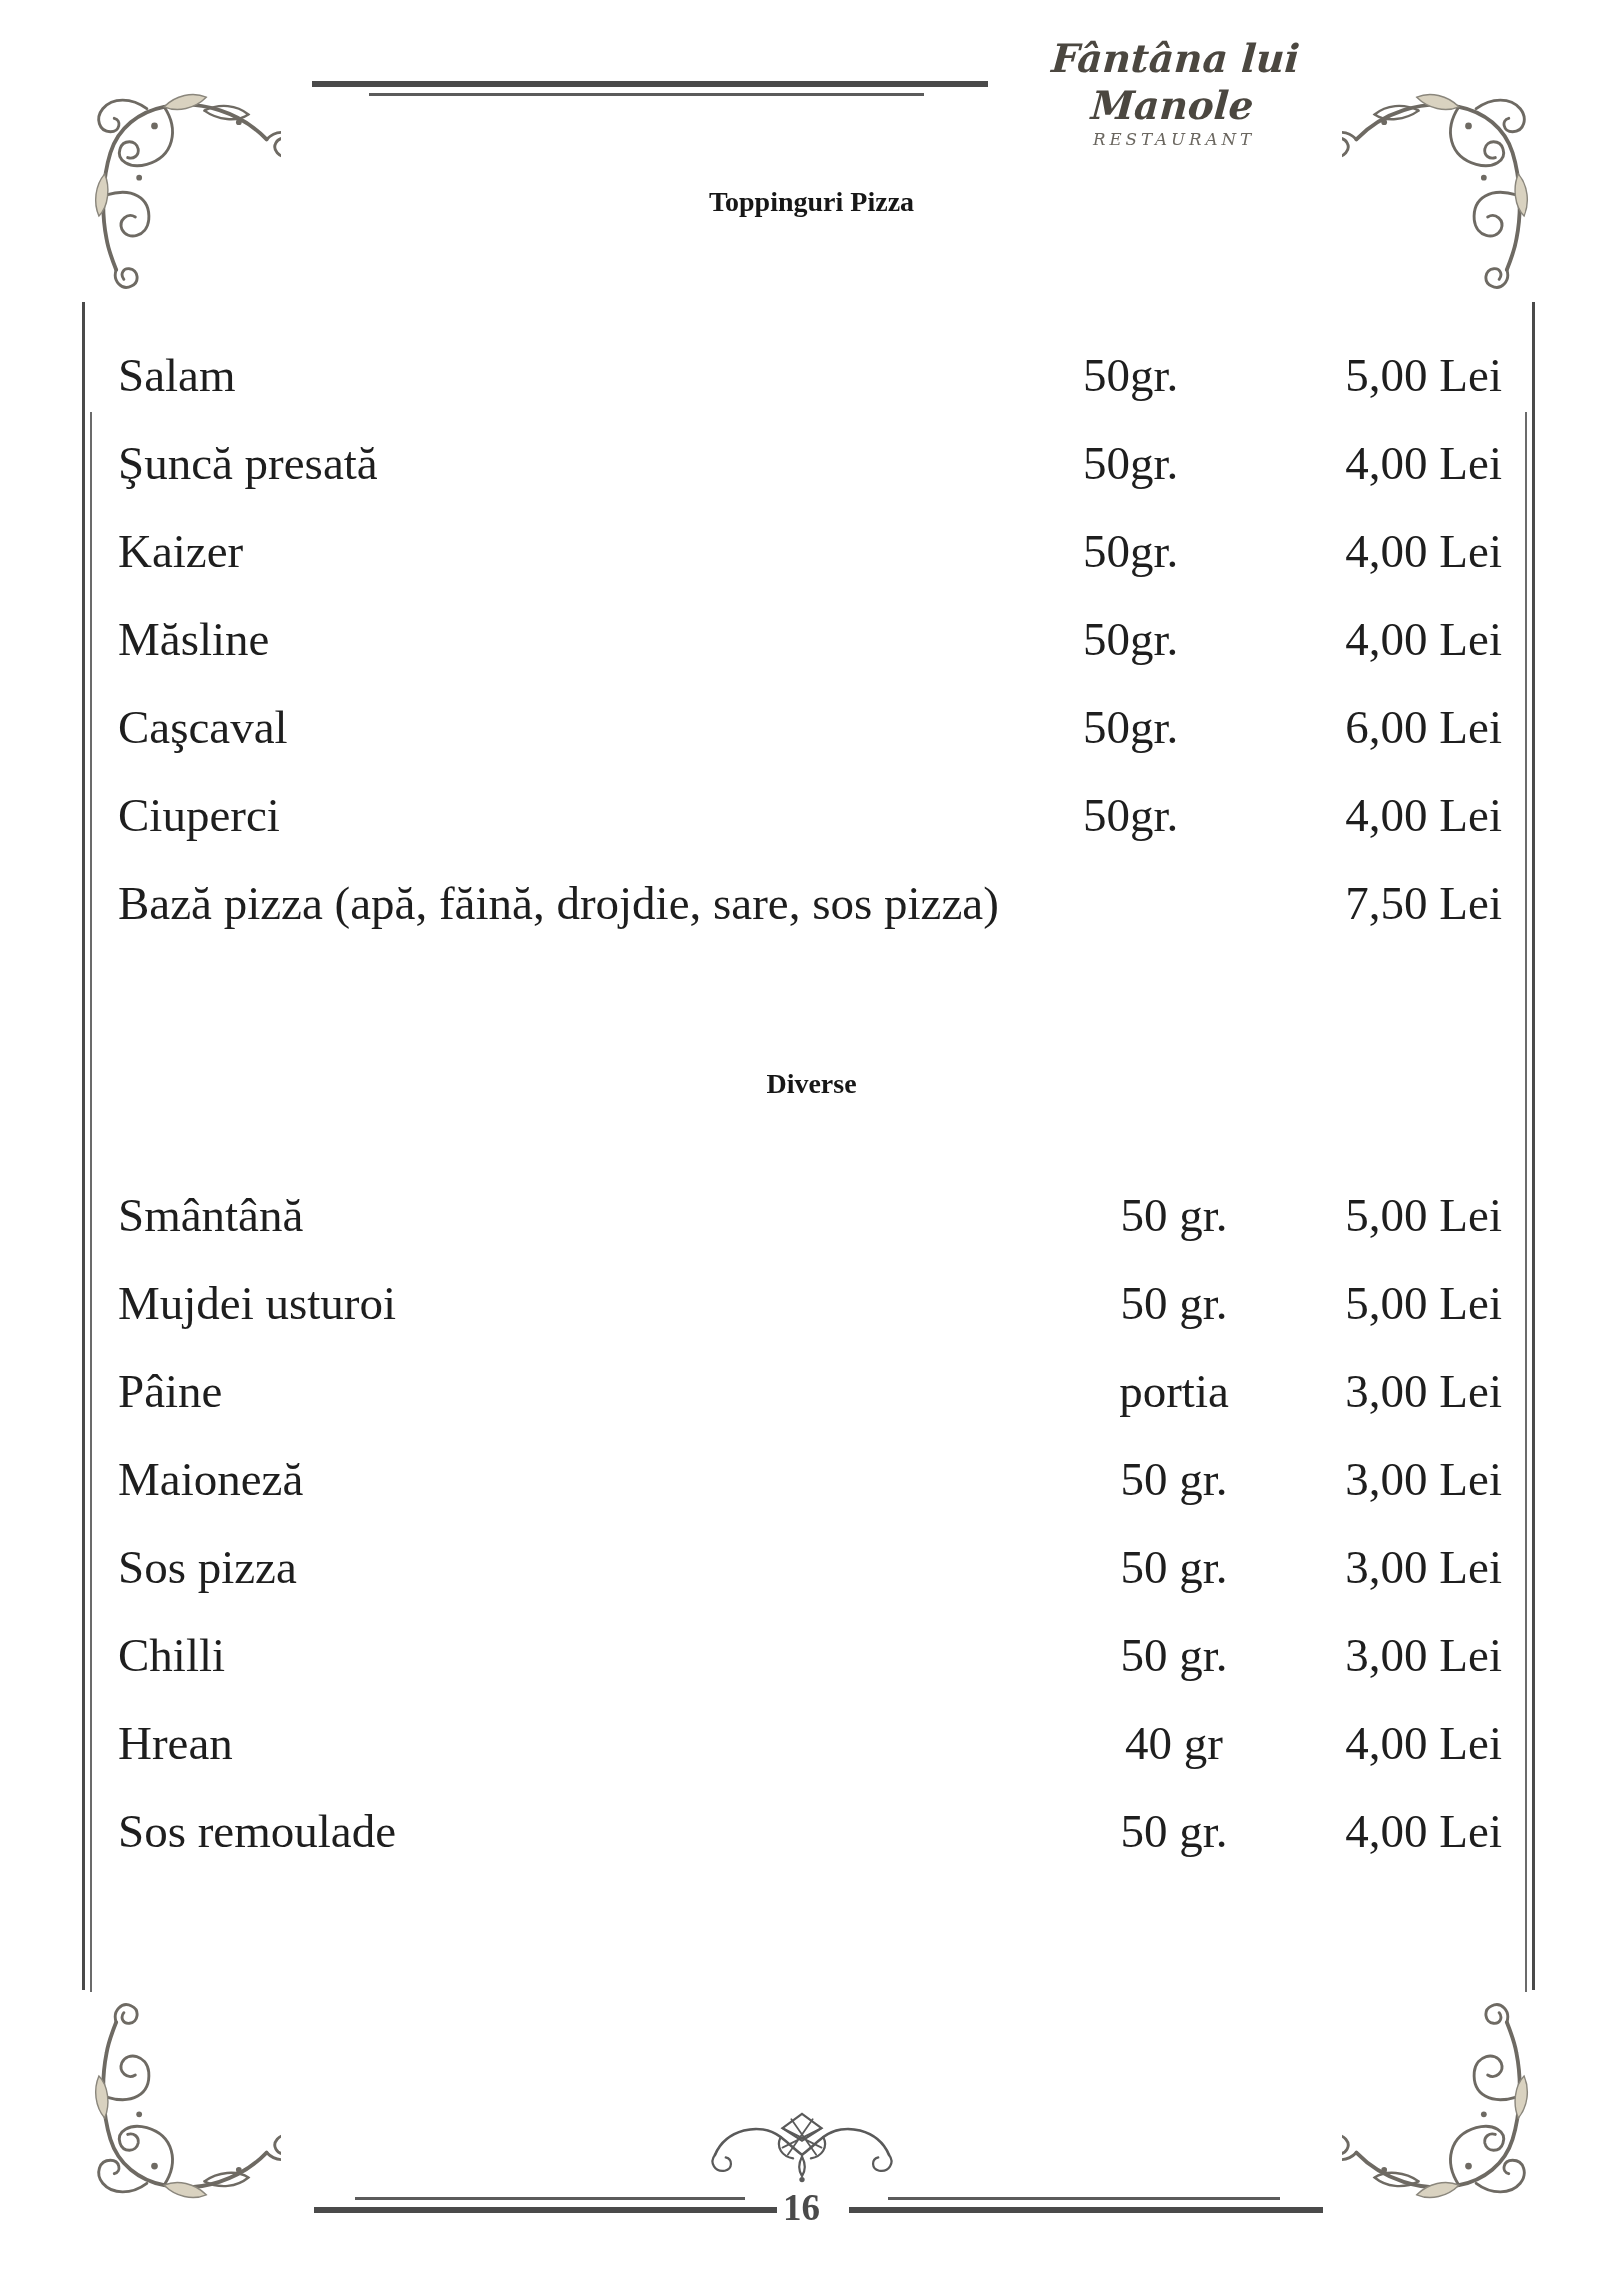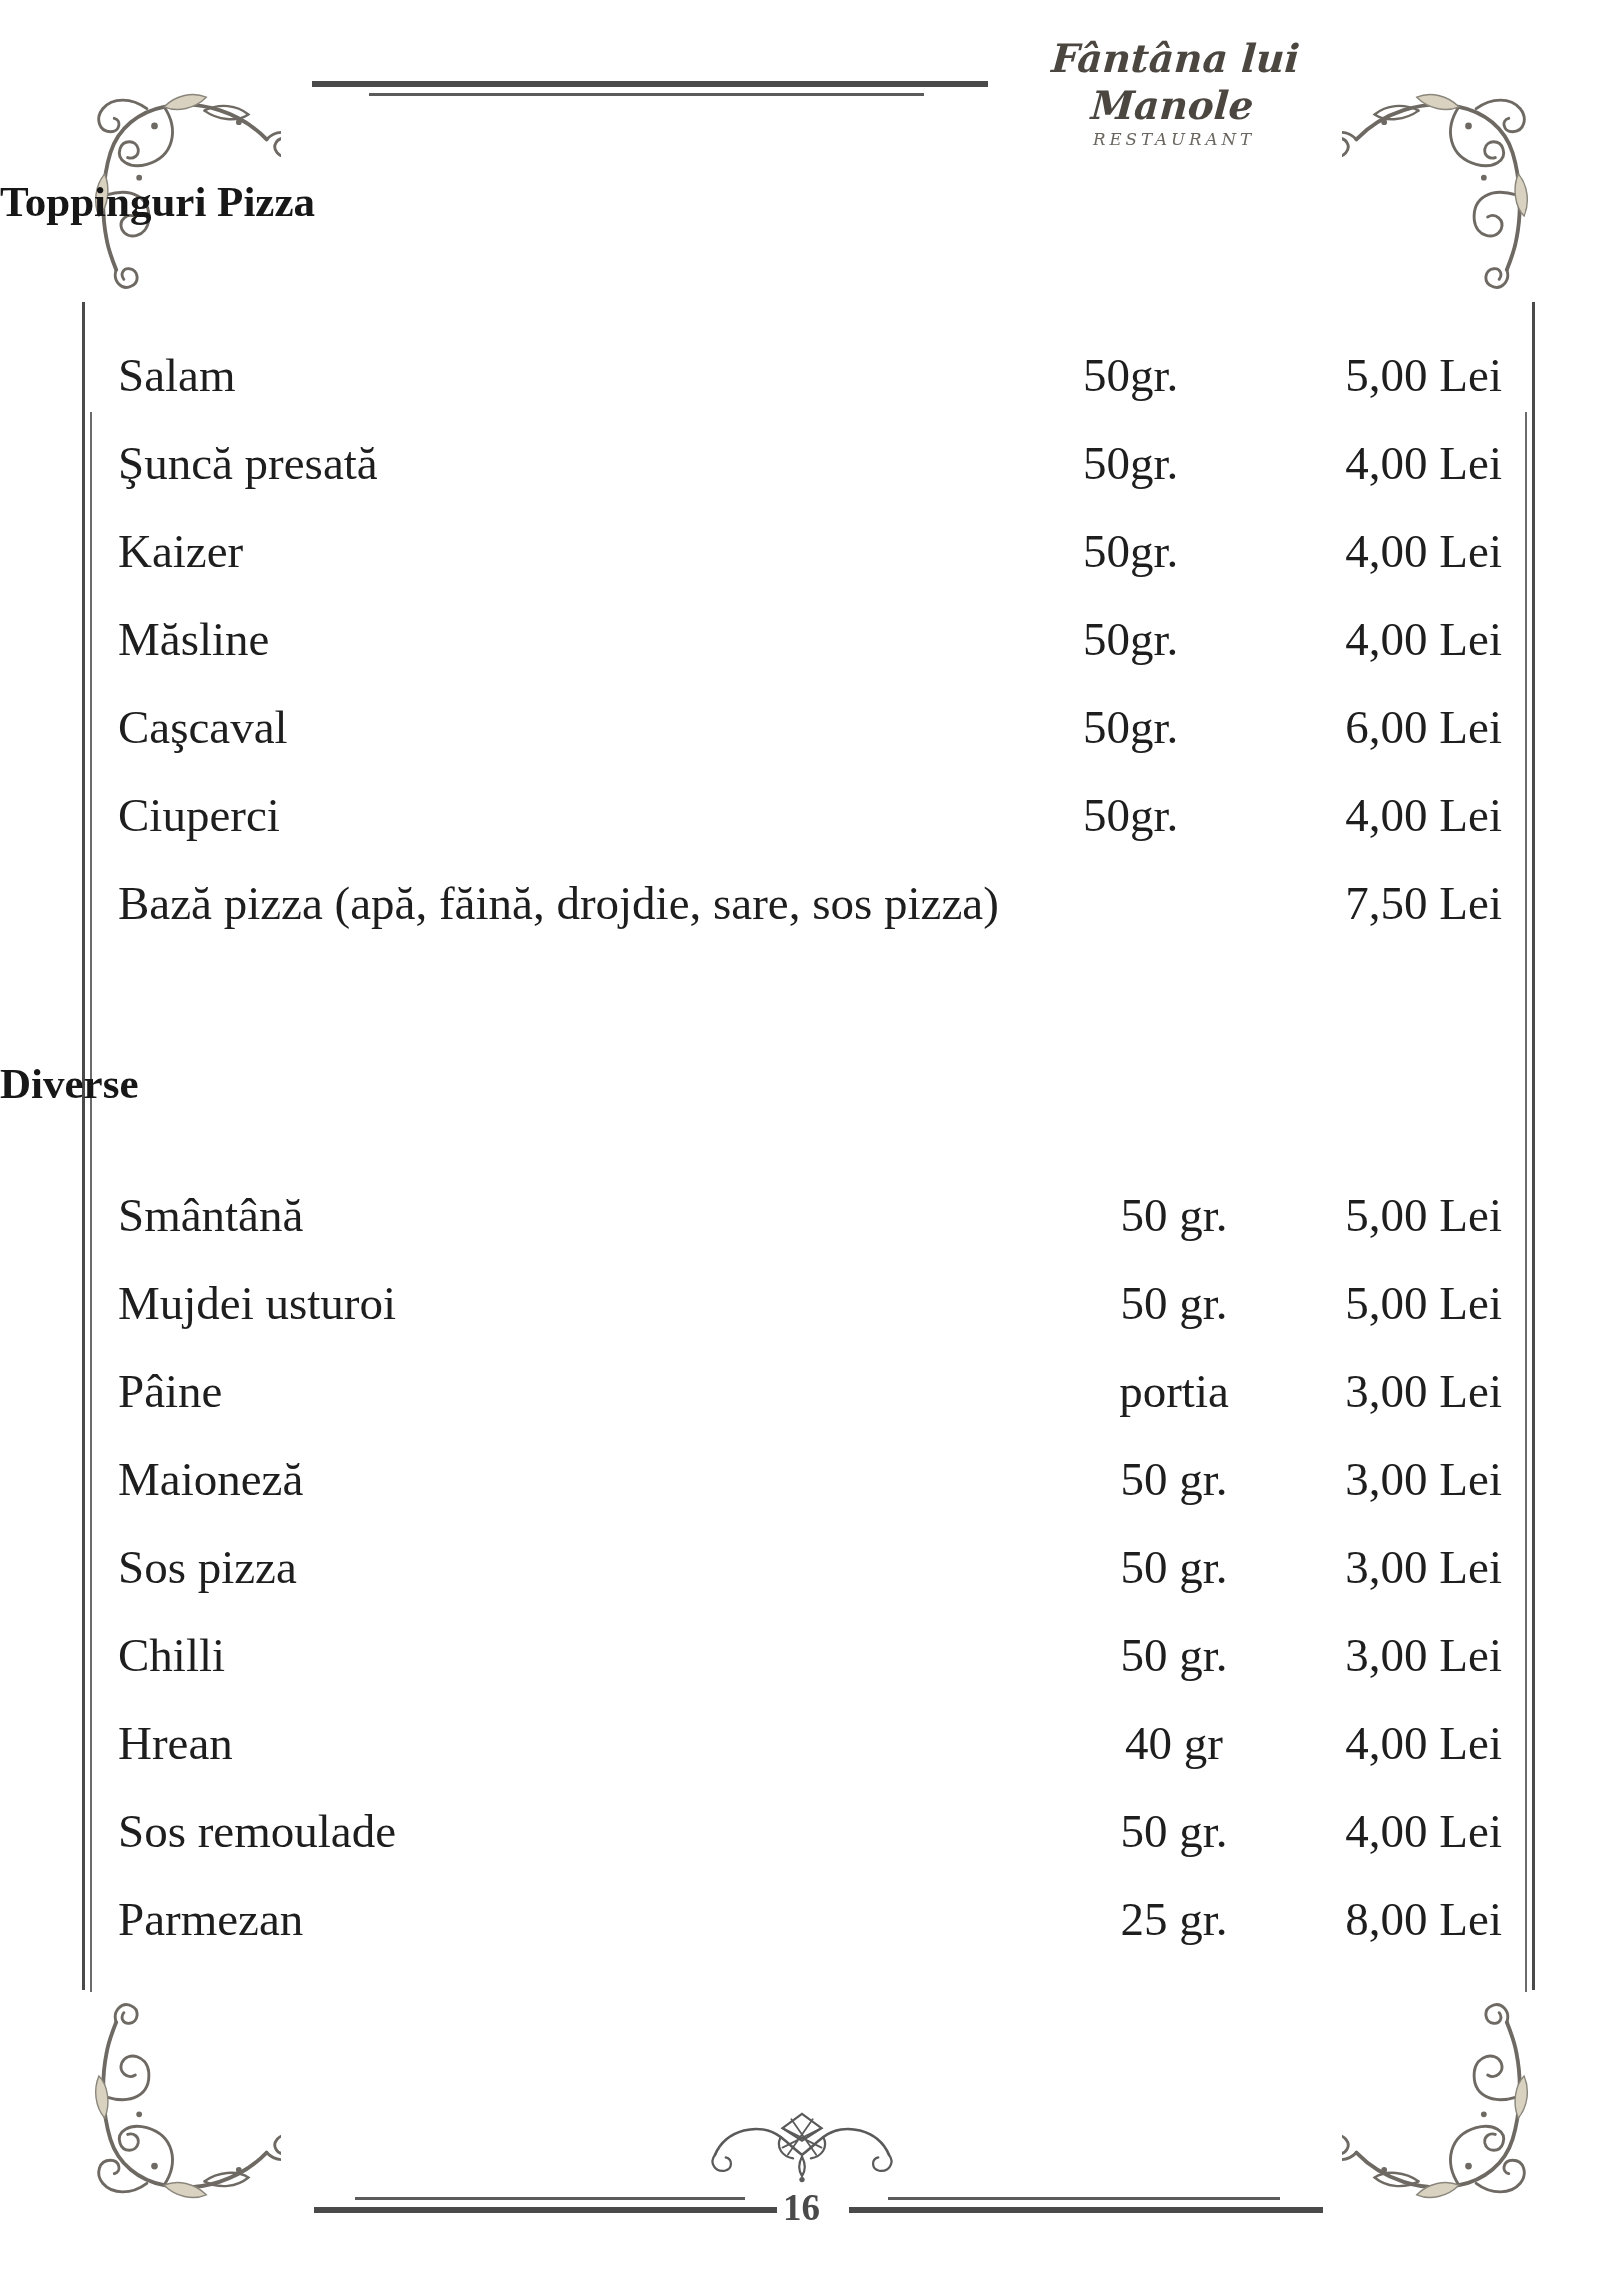--- a/index.html
+++ b/index.html
@@ -25,22 +25,22 @@
     font-style:italic;font-size:16.7px;letter-spacing:3.9px;color:#6a665f;margin-top:0;
   }
   
   .vline{position:absolute;background:#4a4a4a;}
   .v-left-outer{left:82px;top:302px;width:2.9px;height:1688px;}
   .v-left-inner{left:90px;top:412px;width:2px;height:1580px;background:#6b6b6b;}
   .v-right-outer{left:1532px;top:302px;width:2.9px;height:1688px;}
   .v-right-inner{left:1525px;top:412px;width:2px;height:1580px;background:#6b6b6b;}
   
   .section-title{
-    position:absolute;left:0;width:1623px;text-align:left;
-    font-weight:bold;font-size:43px;line-height:73px;color:#171717;
+    position:absolute;left:0;width:1623px;text-align:center;
+    font-weight:bold;font-size:28px;line-height:73px;color:#171717;
   }
   .title-1{top:165px;}
   .title-2{top:1047px;}
   
   .menu{position:absolute;left:118px;width:1384px;}
   .menu-1{top:331px;}
   .menu-2{top:1171px;font-family:Liberation Serif, serif;}
   .row{display:flex;height:88px;align-items:center;font-size:47px;}
   .row .name{flex:1;text-align:left;white-space:nowrap;}
   .row .qty{white-space:nowrap;}
@@ -204,25 +204,20 @@
       <div class="row">
         <div class="name">Hrean</div>
         <div class="qty">40 gr</div>
         <div class="price">4,00 Lei</div>
       </div>
       <div class="row">
         <div class="name">Sos remoulade</div>
         <div class="qty">50 gr.</div>
         <div class="price">4,00 Lei</div>
       </div>
-      <div class="row">
-        <div class="name">Parmezan</div>
-        <div class="qty">25 gr.</div>
-        <div class="price">8,00 Lei</div>
-      </div>
     </div>
 
   <svg class="footer-flourish" viewBox="0 0 200 82" width="196" height="80">
       <use href="#center-flourish"></use>
     </svg>
   <div class="fline-thin-left"></div>
   <div class="fline-thick-left"></div>
   <div class="page-number">16</div>
   <div class="fline-thick-right"></div>
   <div class="fline-thin-right"></div>

